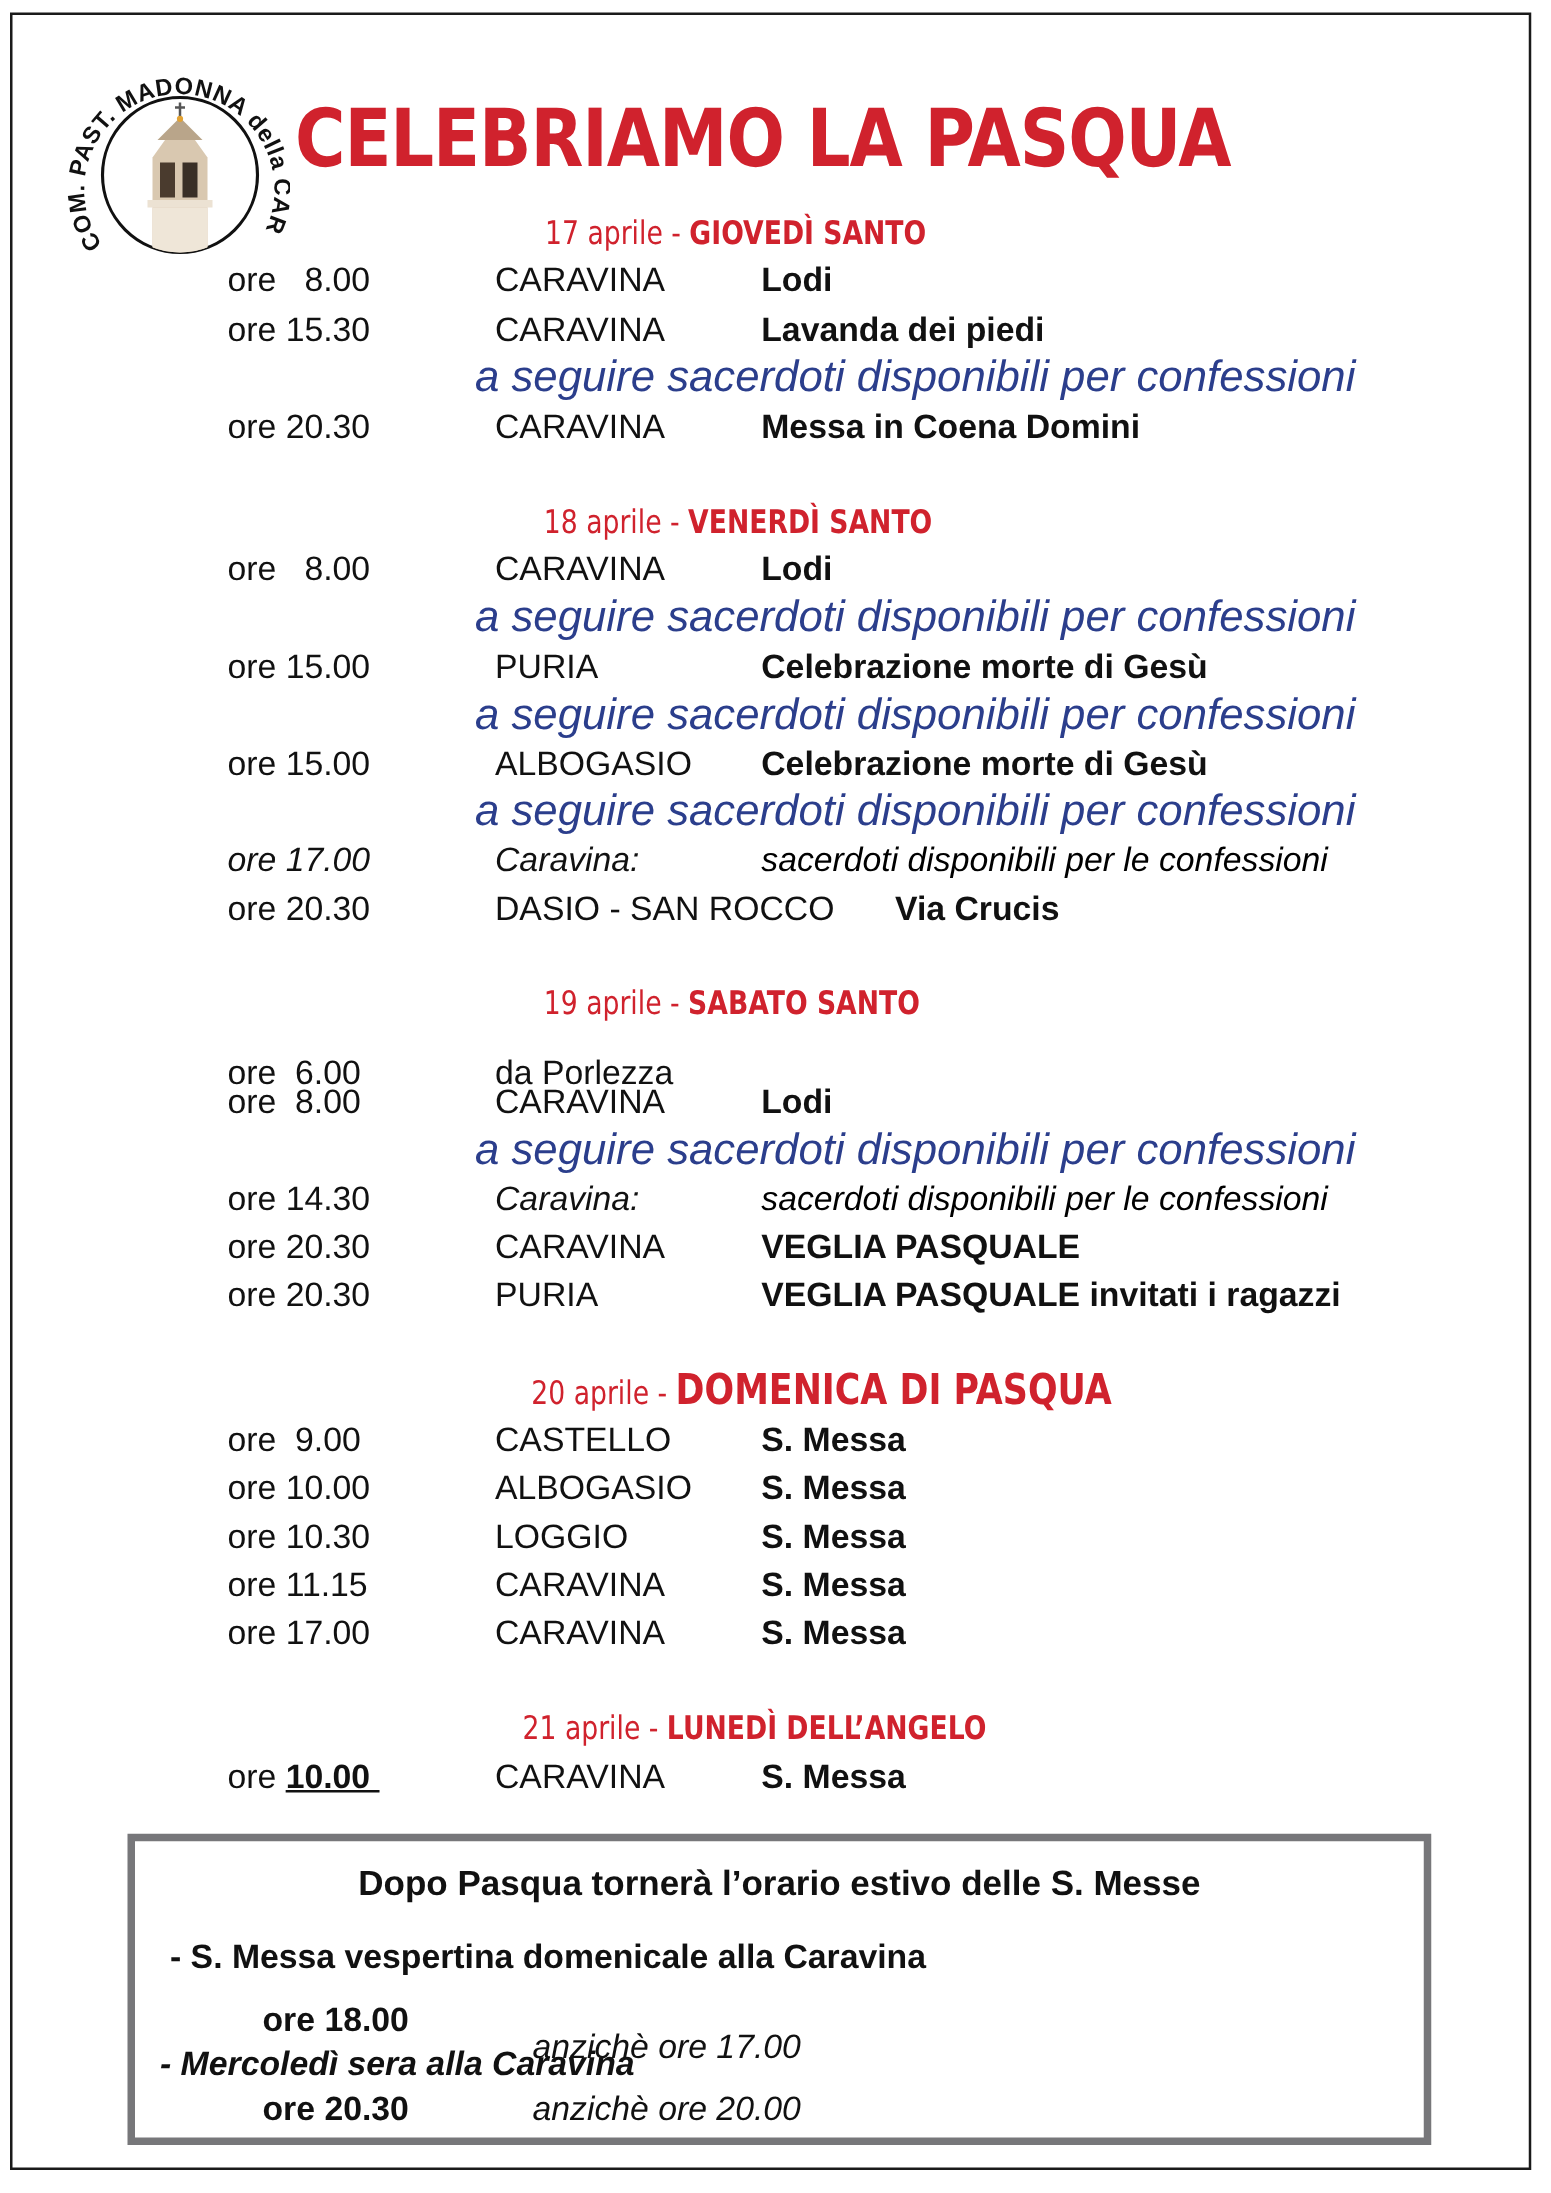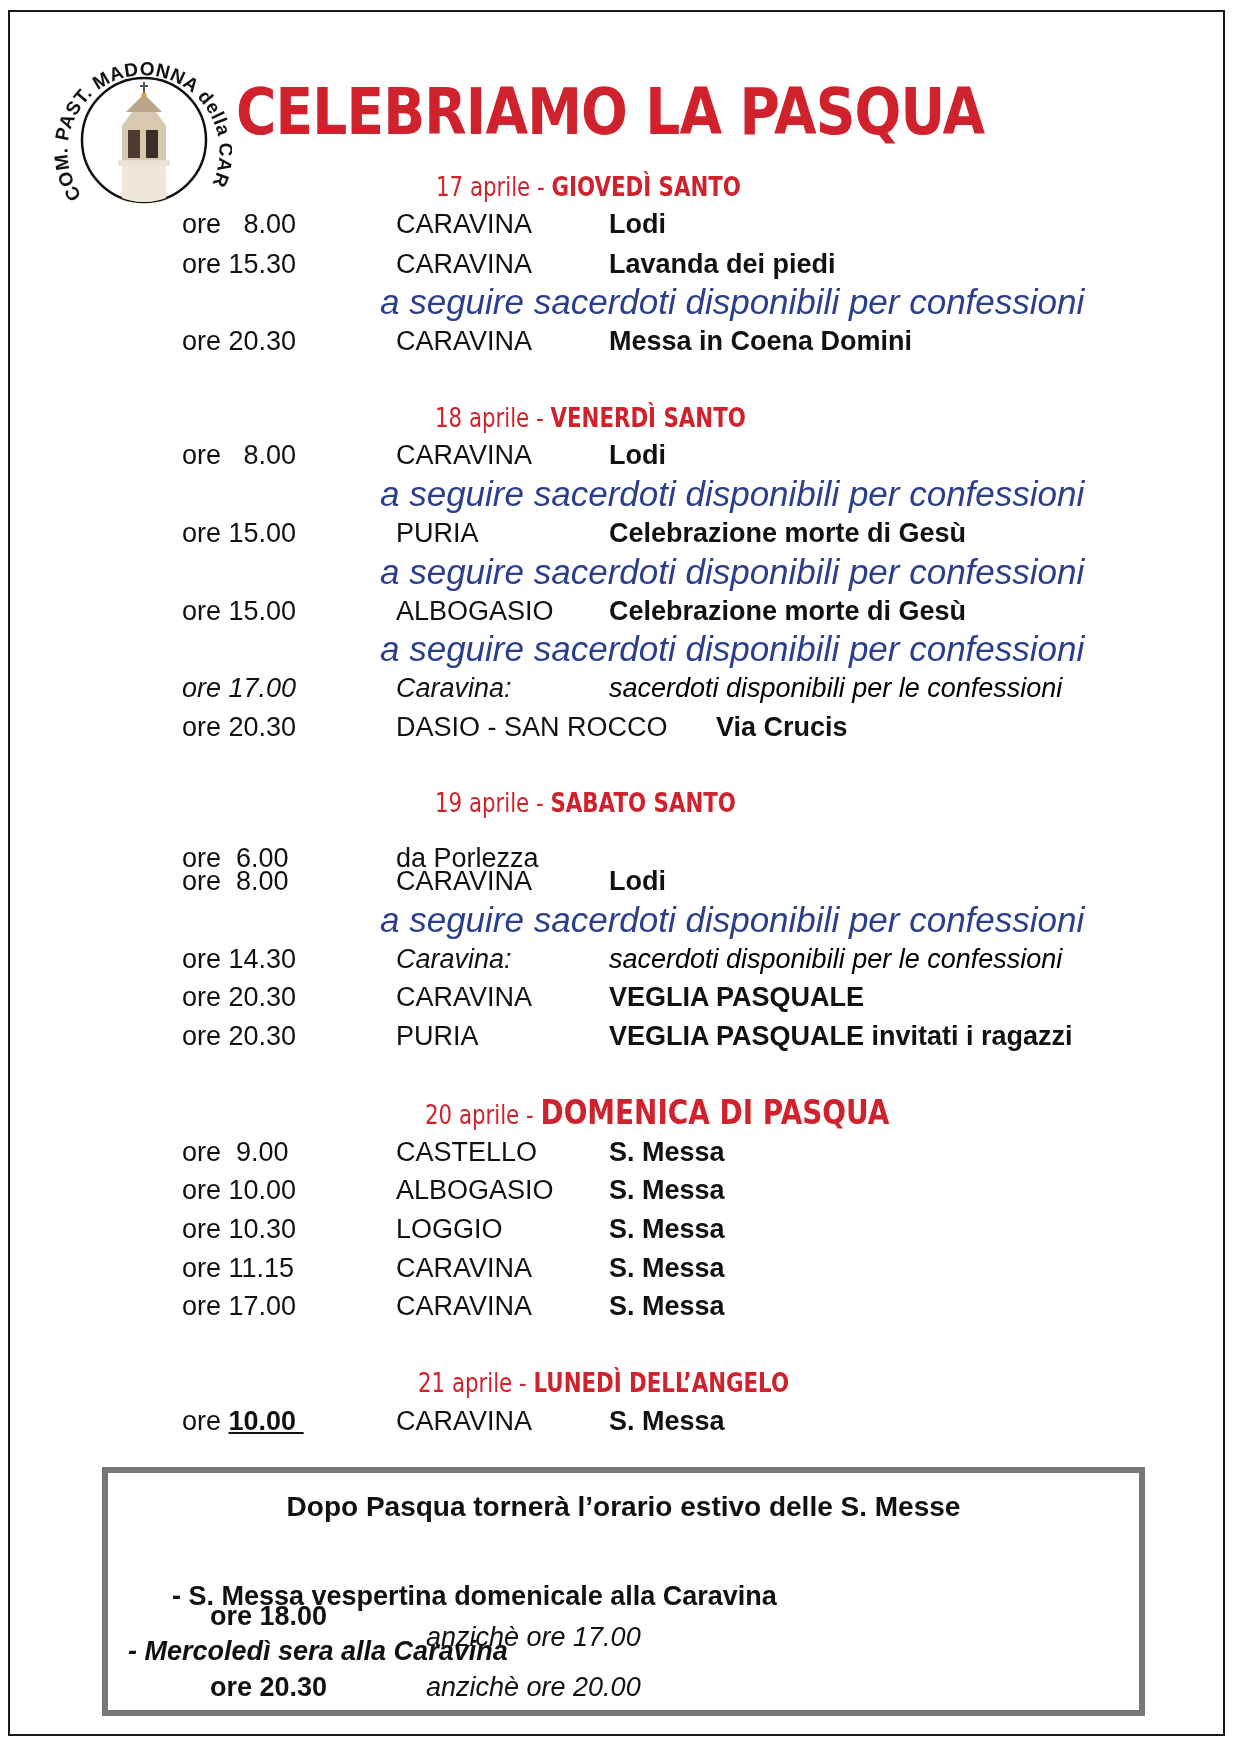--- a/index.html
+++ b/index.html
@@ -176,19 +176,19 @@
   <span class="date">21 aprile - </span><span>LUNEDÌ DELL’ANGELO</span>
 </div>
 <div class="row" style="top:1404px;">
   <span class="t" style="white-space:pre"><span>ore </span><span class="u">10.00 </span></span>
   <span class="p">CARAVINA</span>
   <span class="e">S. Messa</span>
 </div>
 
 <div class="box">
   <div class="bh">Dopo Pasqua tornerà l’orario estivo delle S. Messe</div>
-  <div class="line b" style="left:28px; top:108px;margin-left:36px;">- S. Messa vespertina domenicale alla Caravina</div>
+  <div class="line b" style="left:28px; top:77px;">- S. Messa vespertina domenicale alla Caravina</div>
   <div class="line b" style="left:102px; top:128px;">ore 18.00</div>
   <div class="line i" style="left:318px; top:128px;margin-top:21px;">anzichè ore 17.00</div>
   <div class="line b" style="left:20px; top:163px;font-style:italic;">- Mercoledì sera alla Caravina</div>
   <div class="line b" style="left:102px; top:199px;">ore 20.30</div>
   <div class="line i" style="left:318px; top:199px;">anzichè ore 20.00</div>
 </div>
 
 </body></html>

